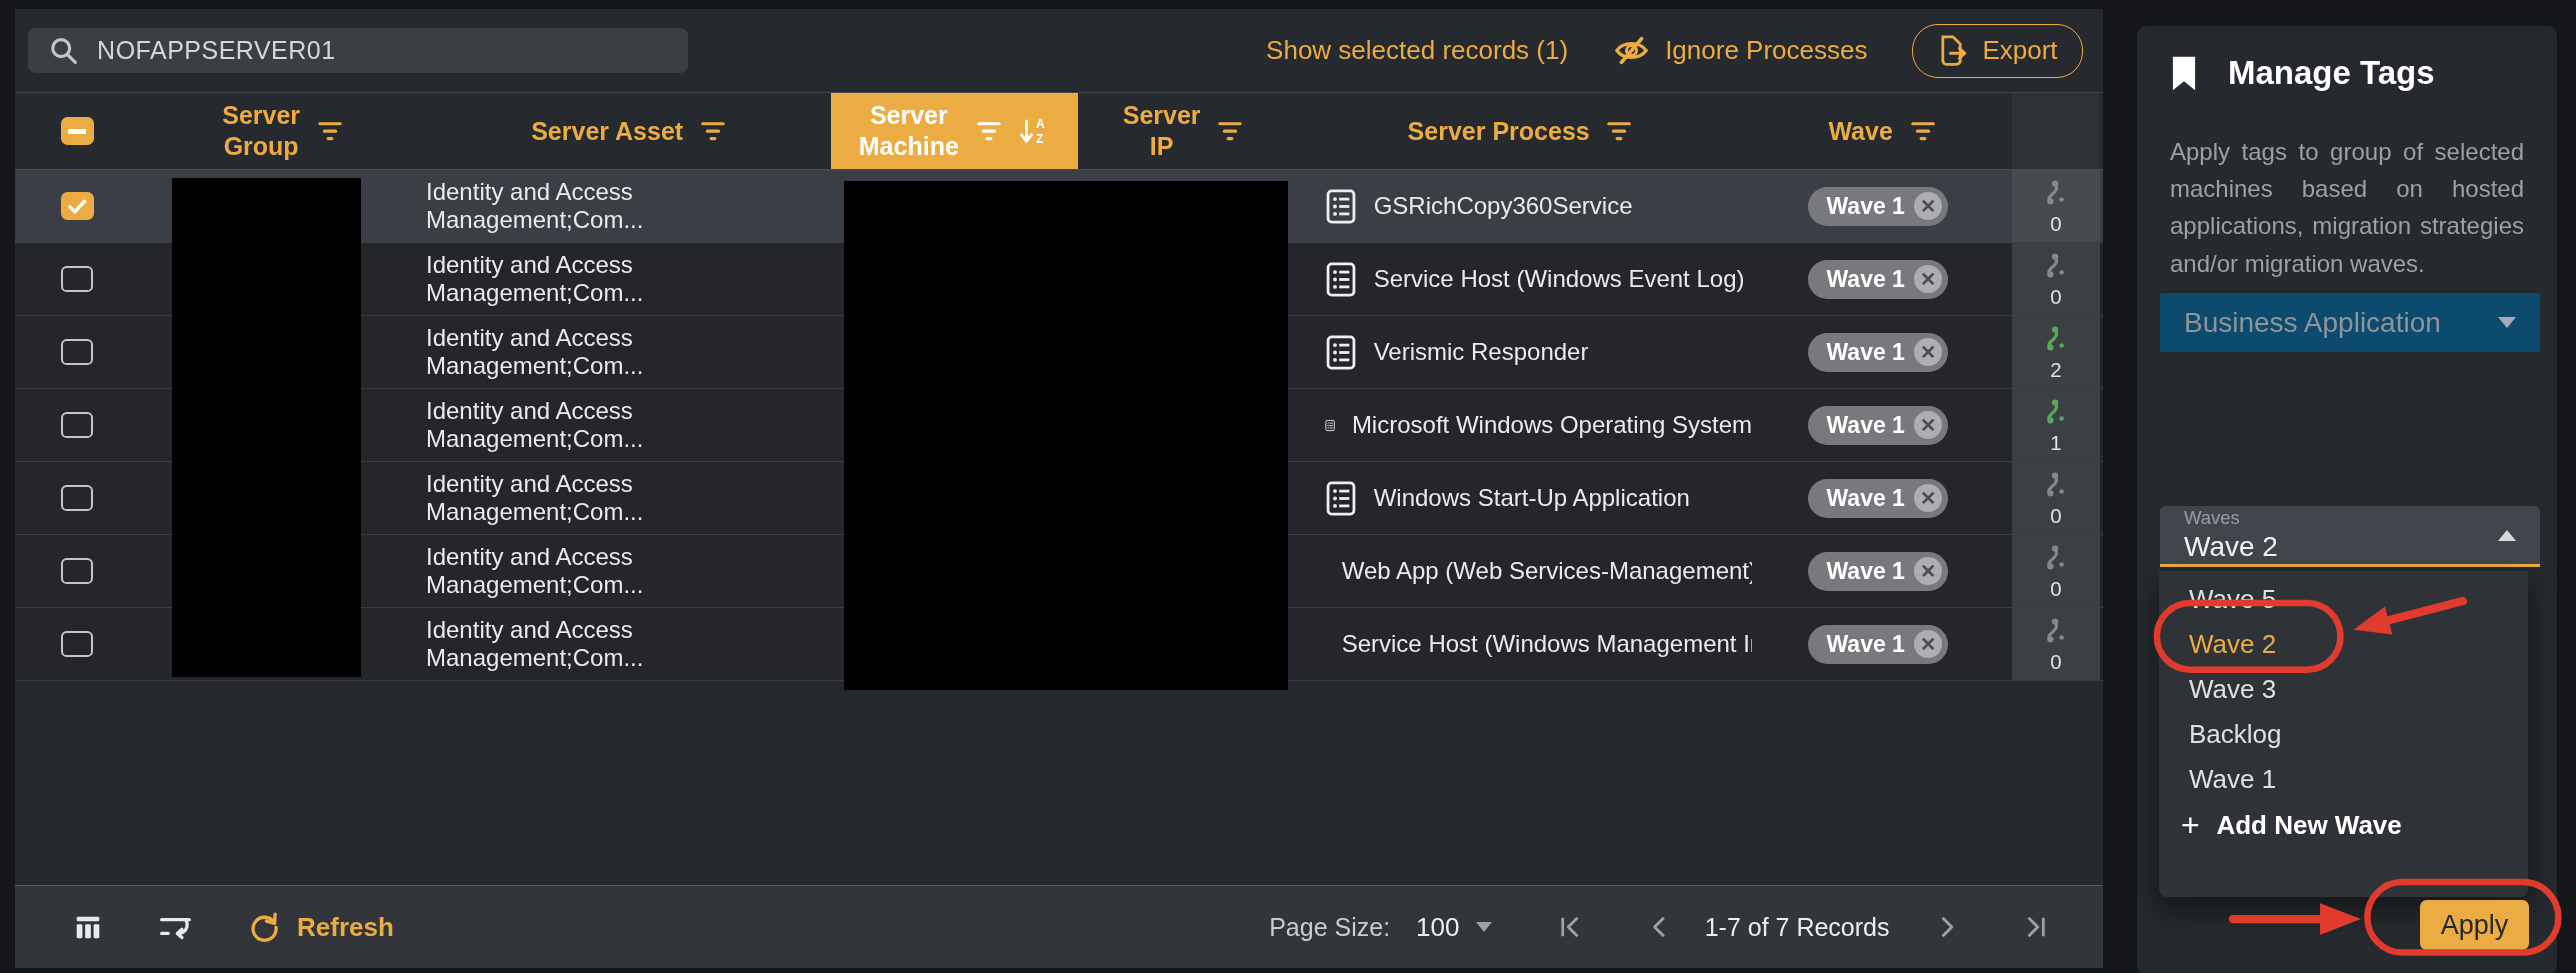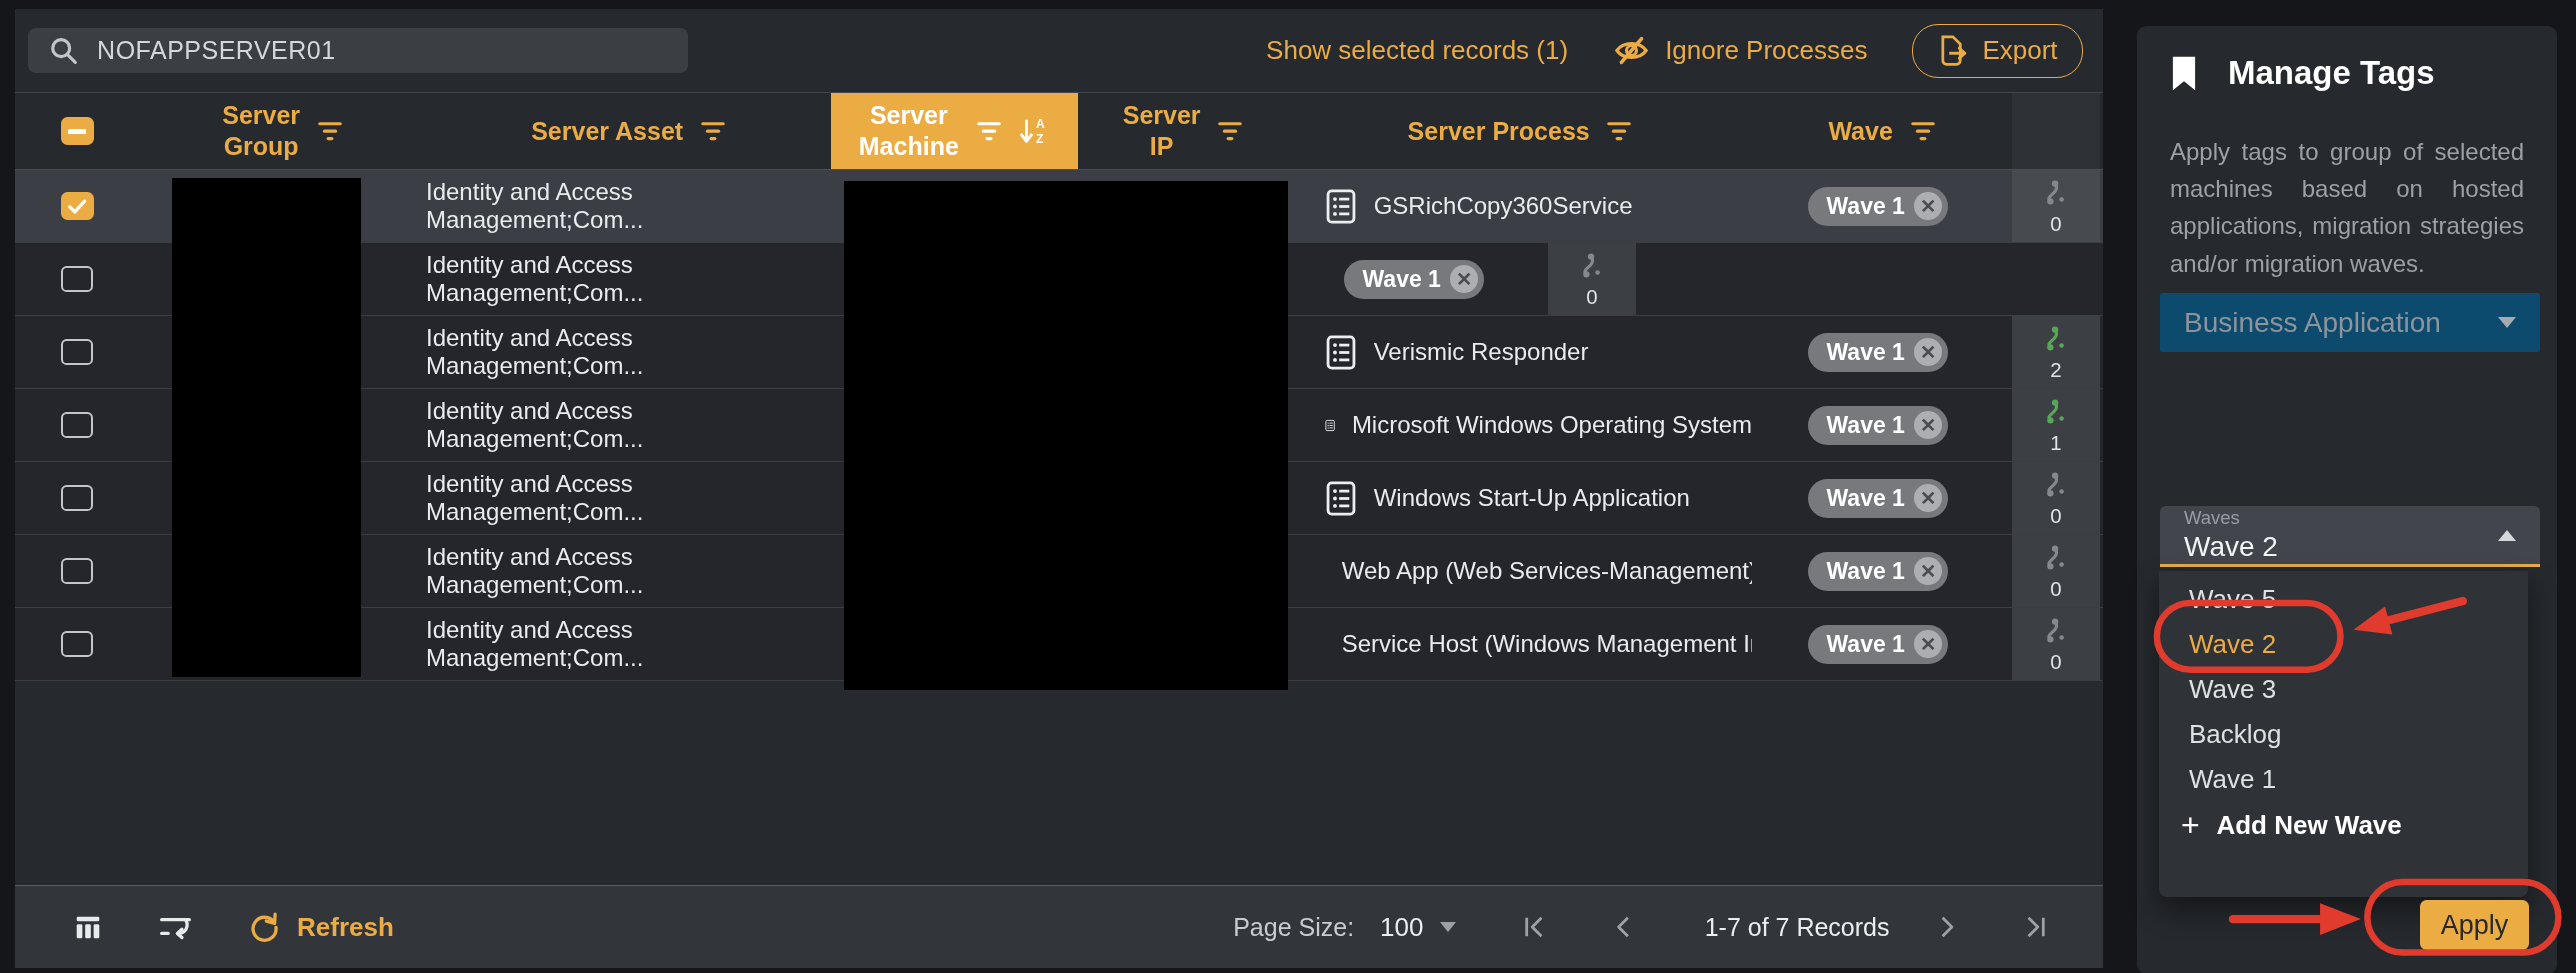--- a/index.html
+++ b/index.html
@@ -43,21 +43,21 @@
 
   
   .footer { height:83px; flex:0 0 83px; background:#32353a; border-top:0.9px solid #595c60; display:flex; align-items:center; padding:0 56px 0 57px; }
   .foot-icons { display:flex; align-items:center; gap:54px; }
   .refresh { display:flex; align-items:center; gap:15px; font-size:26px; font-weight:bold; margin-left:54px; cursor:pointer; }
   .foot-right { margin-left:auto; display:flex; align-items:center; gap:0; color:#c9cccf; font-size:25px; }
   .psize-val { color:#eceeef; font-size:26px; margin-left:26px; }
   .caret-down { width:0; height:0; border-left:8.3px solid transparent; border-right:8.3px solid transparent; border-top:10.2px solid #9da1a5; display:inline-block; margin-left:16.7px; }
   .pager { display:flex; align-items:center; }
   .pager .pbtn { margin-left:67px; cursor:pointer; display:flex; align-items:center; }
-  .range { margin-left:72px; color:#eceeef; }
+  .range { margin-left:36px; color:#eceeef; }
   .pager .after-range { margin-left:48px; }
 
   
   .redact { position:absolute; background:#000; z-index:5; }
 
   
   .side-panel { position:absolute; left:2137px; top:26px; width:420px; height:948px; background:#26292d; border-radius:9.3px; z-index:10; }
   .panel-title { position:absolute; left:33px; top:28px; display:flex; align-items:center; gap:30px; color:#fff; font-size:33px; font-weight:bold; }
   .panel-desc { position:absolute; left:33px; top:107px; width:354px; color:#9ba1a7; font-size:24px; line-height:1.55; text-align:justify; }
   .sel { position:absolute; left:23px; width:380px; height:59px; background:#0c4a6e; border-radius:2px; display:flex; align-items:center; justify-content:space-between; padding:0 24px; color:#8e949b; font-size:28px; cursor:pointer; }
@@ -224,20 +224,32 @@
         <div class="col w-rest"></div>
       </div>
       <div class="row">
         <div class="col w-cb">
           <div class="cb"></div>
         </div>
         <div class="col w-group"></div>
         <div class="col w-asset asset-cell">Identity and Access Management;Com...</div>
         <div class="col w-machine"></div>
         <div class="col w-ip"></div>
+        <div class="col w-process process-cell">
+          <svg class="icon" width="32" height="37" viewBox="0 0 34 40">
+            <rect x="3" y="3" width="28" height="34" rx="4" fill="none" stroke="#eceeef" stroke-width="3"></rect>
+            <circle cx="10.5" cy="12" r="2.1" fill="#eceeef"></circle>
+            <circle cx="10.5" cy="20" r="2.1" fill="#eceeef"></circle>
+            <circle cx="10.5" cy="28" r="2.1" fill="#eceeef"></circle>
+            <line x1="15" y1="12" x2="26" y2="12" stroke="#eceeef" stroke-width="3"></line>
+            <line x1="15" y1="20" x2="26" y2="20" stroke="#eceeef" stroke-width="3"></line>
+            <line x1="15" y1="28" x2="26" y2="28" stroke="#eceeef" stroke-width="3"></line>
+          </svg>
+          <span>Service Host (Windows Event Log)</span>
+        </div>
         <div class="col w-wave wave-cell">
           <span class="badge">
             <span>Wave 1</span>
             <span class="badge-x">✕</span>
           </span>
         </div>
         <div class="col w-apps">
           <svg class="icon" width="28" height="30" viewBox="0 0 30 32">
             <path d="M9 26 C 2 20, 21 17, 14 7" fill="none" stroke="#85898d" stroke-width="3.4" stroke-linecap="round"></path>
             <circle cx="9" cy="26" r="3.4" fill="#85898d"></circle>

